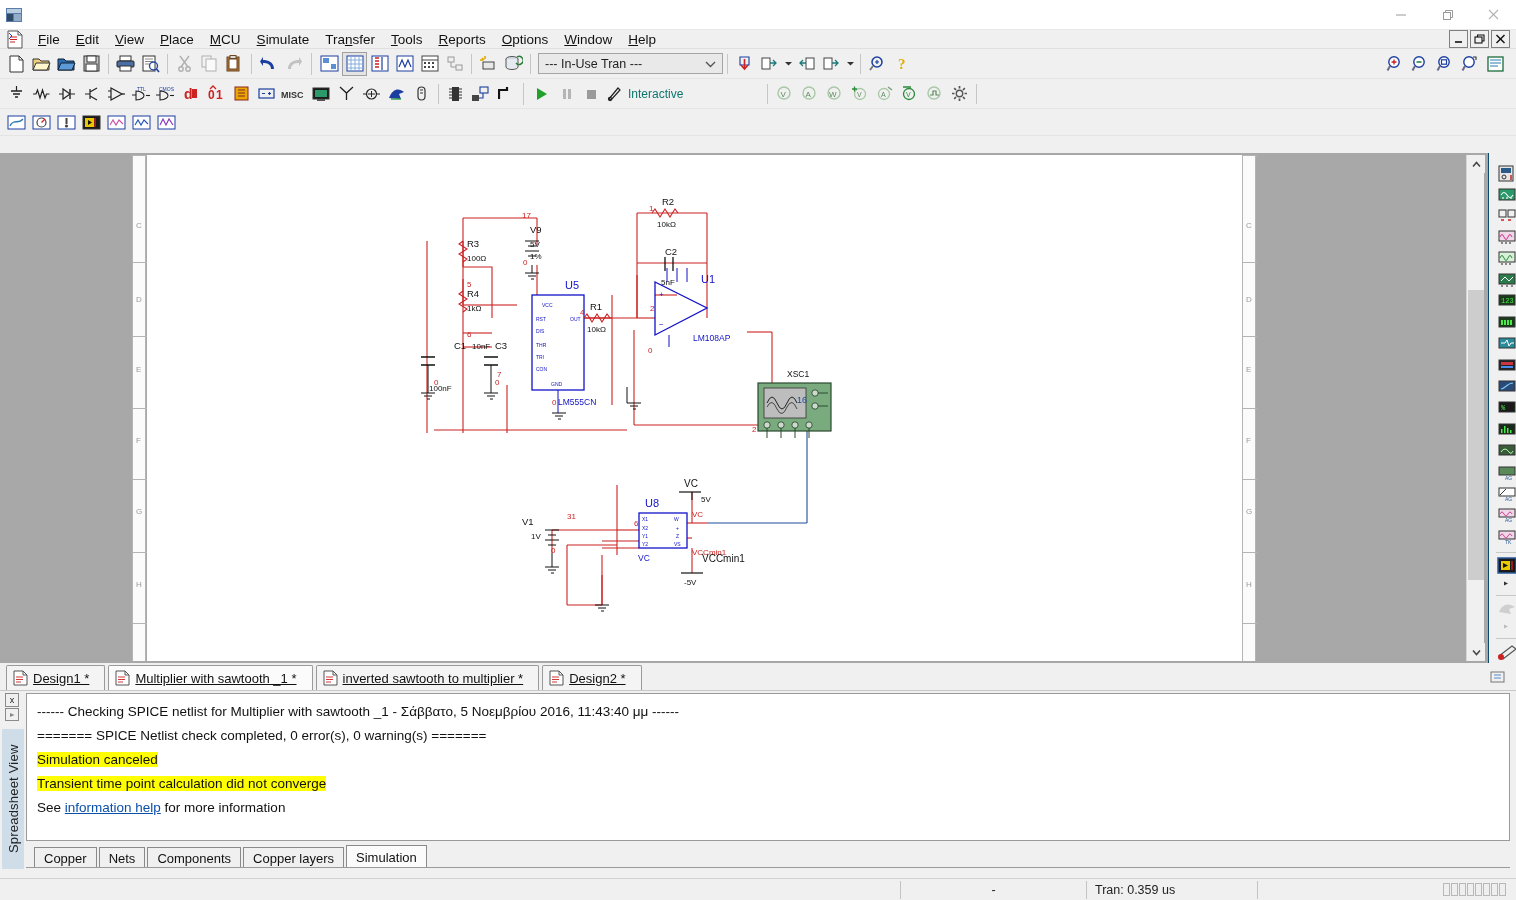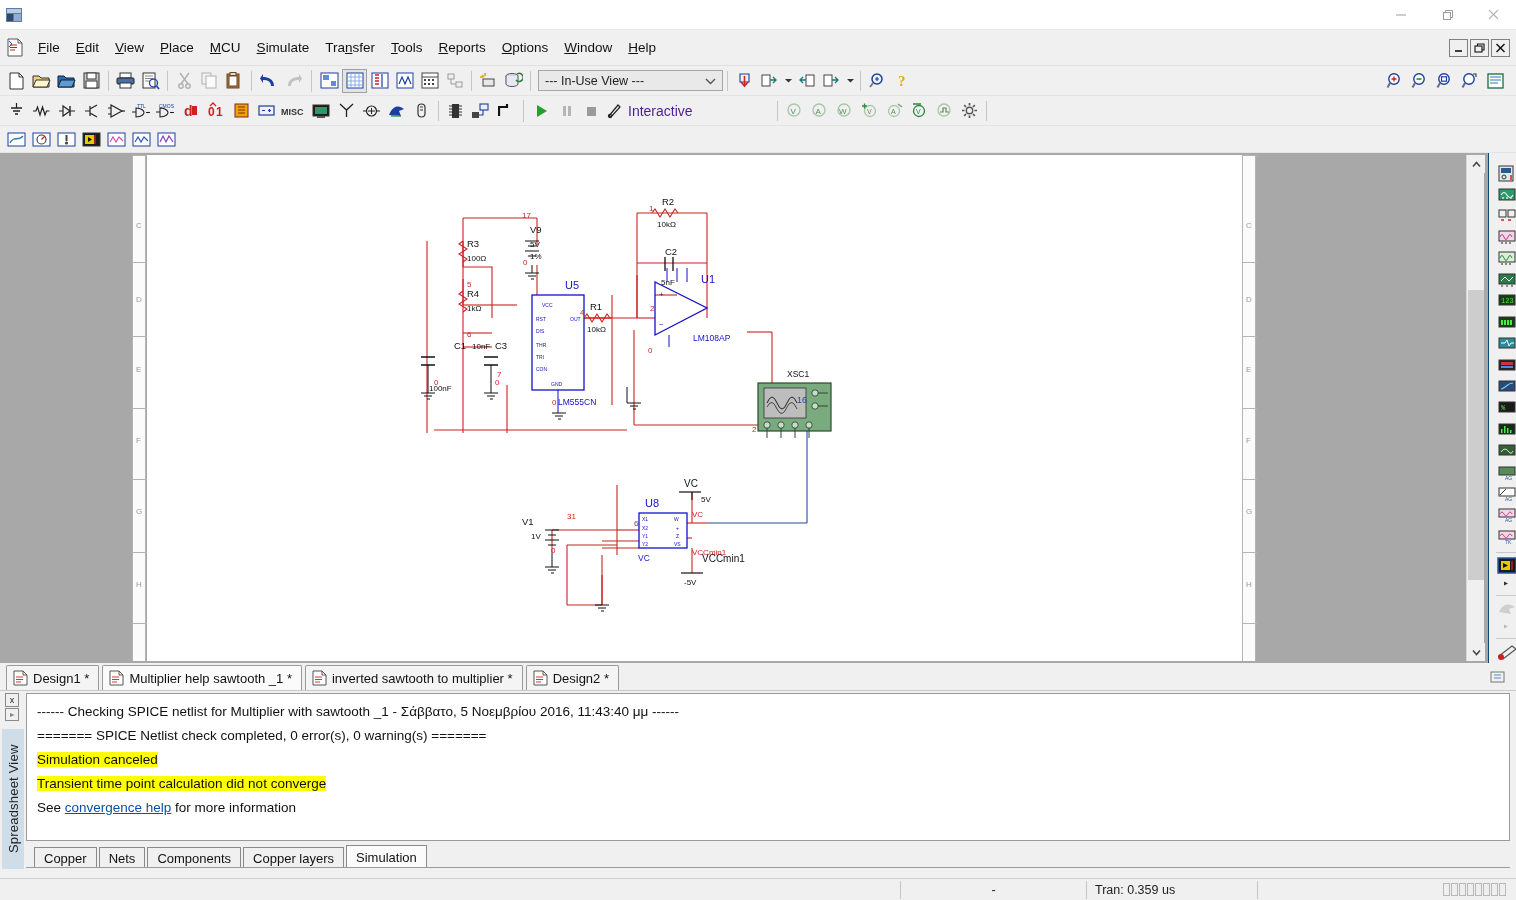--- a/index.html
+++ b/index.html
@@ -19,21 +19,21 @@
     padding-left: 6px; border-bottom: 1px solid #e8e8e8;
   }
   .title-icon { width: 17px; height: 16px; margin-right: 7px; flex: 0 0 auto; }
   .title-text { font-size: 13.5px; color: #8a8a8a; white-space: nowrap; }
   .win-btns { margin-left: auto; display: flex; height: 30px; }
   .win-btn { width: 46px; height: 30px; display: flex; align-items: center; justify-content: center; }
   .win-btn svg { display: block; }
 
   
   .menubar {
-    height: 36px; background: #f0f0f0; display: flex; align-items: center;
+    height: 19px; background: #f0f0f0; display: flex; align-items: center;
     padding-left: 4px; border-bottom: 1px solid #e0e0e0; position: relative;
   }
   .menu-doc-icon { width: 18px; height: 19px; margin: 0 6px 0 2px; }
   .menu-item {
     padding: 3px 8px; font-size: 13.5px; color: #111; white-space: nowrap;
   }
   .menu-item u { text-decoration: underline; }
   .mdi-btns { margin-left: auto; display: flex; gap: 2px; padding-right: 6px; }
   .mdi-btn {
     width: 19px; height: 18px; border: 1px solid #808080; background: #f0f0f0;
@@ -57,21 +57,21 @@
   .tb-grp-end { width: 1px; height: 22px; background: #c6c6c6; margin: 0 5px; flex: 0 0 auto; }
 
   .inuse {
     width: 185px; height: 21px; background: #e9e9e9; border: 1px solid #a6a6a6;
     display: flex; align-items: center; font-size: 12.5px; color: #222;
     padding-left: 6px; margin-left: 3px; position: relative;
   }
   .inuse .caret { margin-left: auto; margin-right: 6px; }
 
   .sim-ctrl { display: flex; align-items: center; }
-  .interactive-lbl { font-size: 14px; color: #4c1d95; margin-left: 4px; white-space: nowrap; }
+  .interactive-lbl { font-size: 12px; color: #0f766e; margin-left: 4px; white-space: nowrap; }
 
   
   .workarea {
     position: absolute; left: 0; top: 153px; width: 1516px; height: 510px;
     background: #a8a8a8;
   }
   .mdi-inner { position: absolute; left: 4px; top: 2px; width: 1484px; height: 506px; background: #a8a8a8; }
   .ruler-v {
     position: absolute; top: 0; width: 14px; height: 506px;
     background: #fbfbfb; border-left: 1px solid #b4b4b4; border-right: 1px solid #b4b4b4;
@@ -110,24 +110,25 @@
   .sch { position: absolute; left: 0; top: 0; }
 
   
   .doctabs {
     position: absolute; left: 0; top: 663px; width: 1516px; height: 28px;
     background: #f0f0f0; display: flex; align-items: flex-end; padding-left: 6px;
     border-bottom: 1px solid #c8c8c8;
   }
   .doctab {
     height: 25px; display: flex; align-items: center; gap: 5px;
-    padding: 0 9px 0 6px; margin-right: 3px;
+    padding: 0 15px 0 6px; margin-right: 3px;
     border: 1px solid #9a9a9a; border-bottom: none;
     background: #f4f4f4; font-size: 13px; color: #111; white-space: nowrap;
     border-radius: 2px 2px 0 0;
+    text-decoration: underline;
   }
   .doctab.active { background: #fbfbfb; }
   .tab-dicon { width: 15px; height: 16px; flex: 0 0 auto; }
   .doctabs-right { margin-left: auto; padding-right: 10px; padding-bottom: 3px; }
 
   
   .ssv {
     position: absolute; left: 0; top: 691px; width: 1516px; height: 187px;
     background: #f0f0f0;
   }
@@ -392,21 +393,21 @@
     <div class="tbtn">
       <svg width="19" height="17" viewBox="0 0 19 17">
           <ellipse cx="8" cy="4" rx="6" ry="2.5" fill="#cfd8e0" stroke="#555"></ellipse>
           <path d="M2 4 V12 A6 2.5 0 0 0 14 12 V4" fill="#e4eaf0" stroke="#555"></path>
           <path d="M13 2 a4 4 0 1 1 -1 6" fill="none" stroke="#2a7a3a" stroke-width="1.4"></path>
         </svg>
     </div>
     <div class="tb-sep"></div>
 
     <div class="inuse">
-      <span>--- In-Use View ---</span>
+      <span>--- In-Use Tran ---</span>
       <span class="caret">
         <svg width="11" height="8" viewBox="0 0 11 8">
             <path d="M1 2 L5.5 6.5 L10 2" fill="none" stroke="#555" stroke-width="1.4"></path>
           </svg>
       </span>
     </div>
     <div class="tb-sep"></div>
 
     <div class="tbtn">
       <svg width="17" height="17" viewBox="0 0 17 17">
@@ -1225,21 +1226,21 @@
           <path d="M3 7 h7 M3 9.5 h7 M3 12 h5" stroke="#cc2222" stroke-width="0.9"></path>
         </svg>
       <span>Design1 *</span>
     </div>
     <div class="doctab active">
       <svg class="tab-dicon" viewBox="0 0 15 16">
           <path d="M1 1 H10 L14 5 V15 H1 Z" fill="#fff" stroke="#555"></path>
           <path d="M10 1 V5 H14" fill="none" stroke="#555"></path>
           <path d="M3 7 h7 M3 9.5 h7 M3 12 h5" stroke="#cc2222" stroke-width="0.9"></path>
         </svg>
-      <span>Multiplier help sawtooth _1 *</span>
+      <span>Multiplier with sawtooth _1 *</span>
     </div>
     <div class="doctab">
       <svg class="tab-dicon" viewBox="0 0 15 16">
           <path d="M1 1 H10 L14 5 V15 H1 Z" fill="#fff" stroke="#555"></path>
           <path d="M10 1 V5 H14" fill="none" stroke="#555"></path>
           <path d="M3 7 h7 M3 9.5 h7 M3 12 h5" stroke="#cc2222" stroke-width="0.9"></path>
         </svg>
       <span>inverted sawtooth to multiplier *</span>
     </div>
     <div class="doctab">
@@ -1267,21 +1268,21 @@
           </svg>
       </div>
       <div class="ssv-vtab">Spreadsheet View</div>
     </div>
 
     <div class="ssv-body">
       <span class="logline">------ Checking SPICE netlist for Multiplier with sawtooth _1 - Σάββατο, 5 Νοεμβρίου 2016, 11:43:40 μμ ------</span>
       <span class="logline">======= SPICE Netlist check completed, 0 error(s), 0 warning(s) =======</span>
       <span class="logline"><span class="hl">Simulation canceled</span></span>
       <span class="logline"><span class="hl">Transient time point calculation did not converge</span></span>
-      <span class="logline"><span>See </span><a class="loglink" href="#">convergence help</a><span> for more information</span></span>
+      <span class="logline"><span>See </span><a class="loglink" href="#">information help</a><span> for more information</span></span>
     </div>
 
     <div class="ssv-tabs">
       <div class="ssv-tab">Copper</div>
       <div class="ssv-tab">Nets</div>
       <div class="ssv-tab">Components</div>
       <div class="ssv-tab">Copper layers</div>
       <div class="ssv-tab active">Simulation</div>
     </div>
     <div class="ssv-underline"></div>

